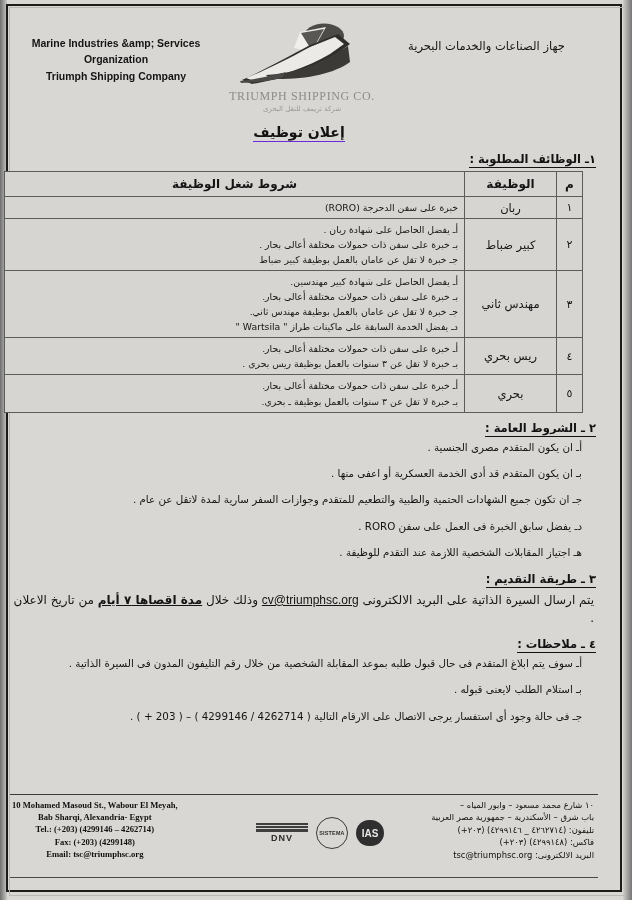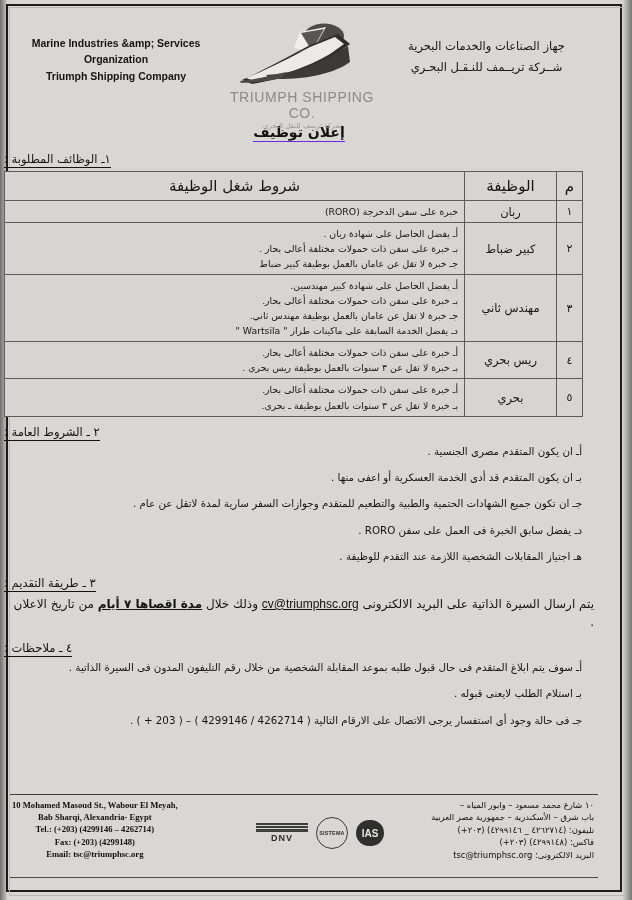--- a/index.html
+++ b/index.html
@@ -99,22 +99,22 @@
   .logo-wrap {
     position: absolute;
     left: 218px;
     top: 12px;
     width: 160px;
     height: 100px;
     text-align: center;
   }
   .logo-mark { display:block; margin: 0 auto; }
   .logo-txt-en {
-    font-family: Liberation Sans, sans-serif;
-    font-size: 14px;
+    font-family: Liberation Serif, serif;
+    font-size: 12px;
     letter-spacing: 0.6px;
     color: #8d8b86;
     margin-top: 1px;
   }
   .logo-txt-ar {
     direction: rtl;
     font-family: "DejaVu Sans", sans-serif;
     font-size: 7px;
     color: #9b9893;
     margin-top: 1px;
@@ -132,24 +132,24 @@
     padding-right: 8px;
   }
   .doc-title span {
     border-bottom: 1px solid #6d28d9;
     padding-bottom: 1px;
   }
 
   
   .sec-head {
     direction: rtl;
-    text-align: left;
+    text-align: right;
     font-family: "DejaVu Sans", sans-serif;
     font-size: 11.5px;
-    font-weight: normal;
+    font-weight: bold;
     color: #121212;
     margin: 8px 6px 5px 0;
   }
   .sec-head .u { border-bottom: 1px solid #131313; padding-bottom: 1px; }
 
   
   table.jobs {
     width: 578px;
     margin: 0 auto 0 0;
     border-collapse: collapse;
@@ -158,22 +158,22 @@
     border: 1px solid #4a4a4a;
     table-layout: fixed;
   }
   table.jobs th, table.jobs td {
     border: 1px solid #5c5c5c;
     color: #151515;
     font-family: "DejaVu Sans", sans-serif;
     vertical-align: middle;
   }
   table.jobs th {
-    font-size: 15px;
-    font-weight: normal;
+    font-size: 12px;
+    font-weight: bold;
     padding: 5px 4px;
     text-align: center;
   }
   col.c-no { width: 26px; }
   col.c-job { width: 92px; }
   col.c-cond { width: 460px; }
 
   td.no {
     text-align: center;
     font-size: 11px;
@@ -343,21 +343,20 @@
           <path d="M8 56 C26 49 50 37 72 25 L97 15 L106 22 L92 32 C70 45 40 55 16 59 Z" fill="#ebeae6"></path>
           <path d="M28 53 C52 52 78 44 100 30 L110 24 L112 40 C96 52 66 58 32 57 Z" fill="#3b3a37"></path>
           <path d="M2 59 C18 57 34 54 48 50 L44 56 C30 59 14 61 3 61 Z" fill="#4a4947"></path>
         </svg>
         <div class="logo-txt-en">TRIUMPH SHIPPING CO.</div>
         <div class="logo-txt-ar">شركة تريمف للنقل البحرى</div>
       </div>
 
       <div class="hdr-ar">
         <div>جهاز الصناعات والخدمات البحرية</div>
-        <div>شــركة تريــمف للنـقـل البحـري</div>
       </div>
     </div>
 
     <div class="doc-title">
       <span>إعلان توظيف</span>
     </div>
 
     <div class="sec-head">
       <span class="u">١ـ الوظائف المطلوبة :</span>
     </div>

